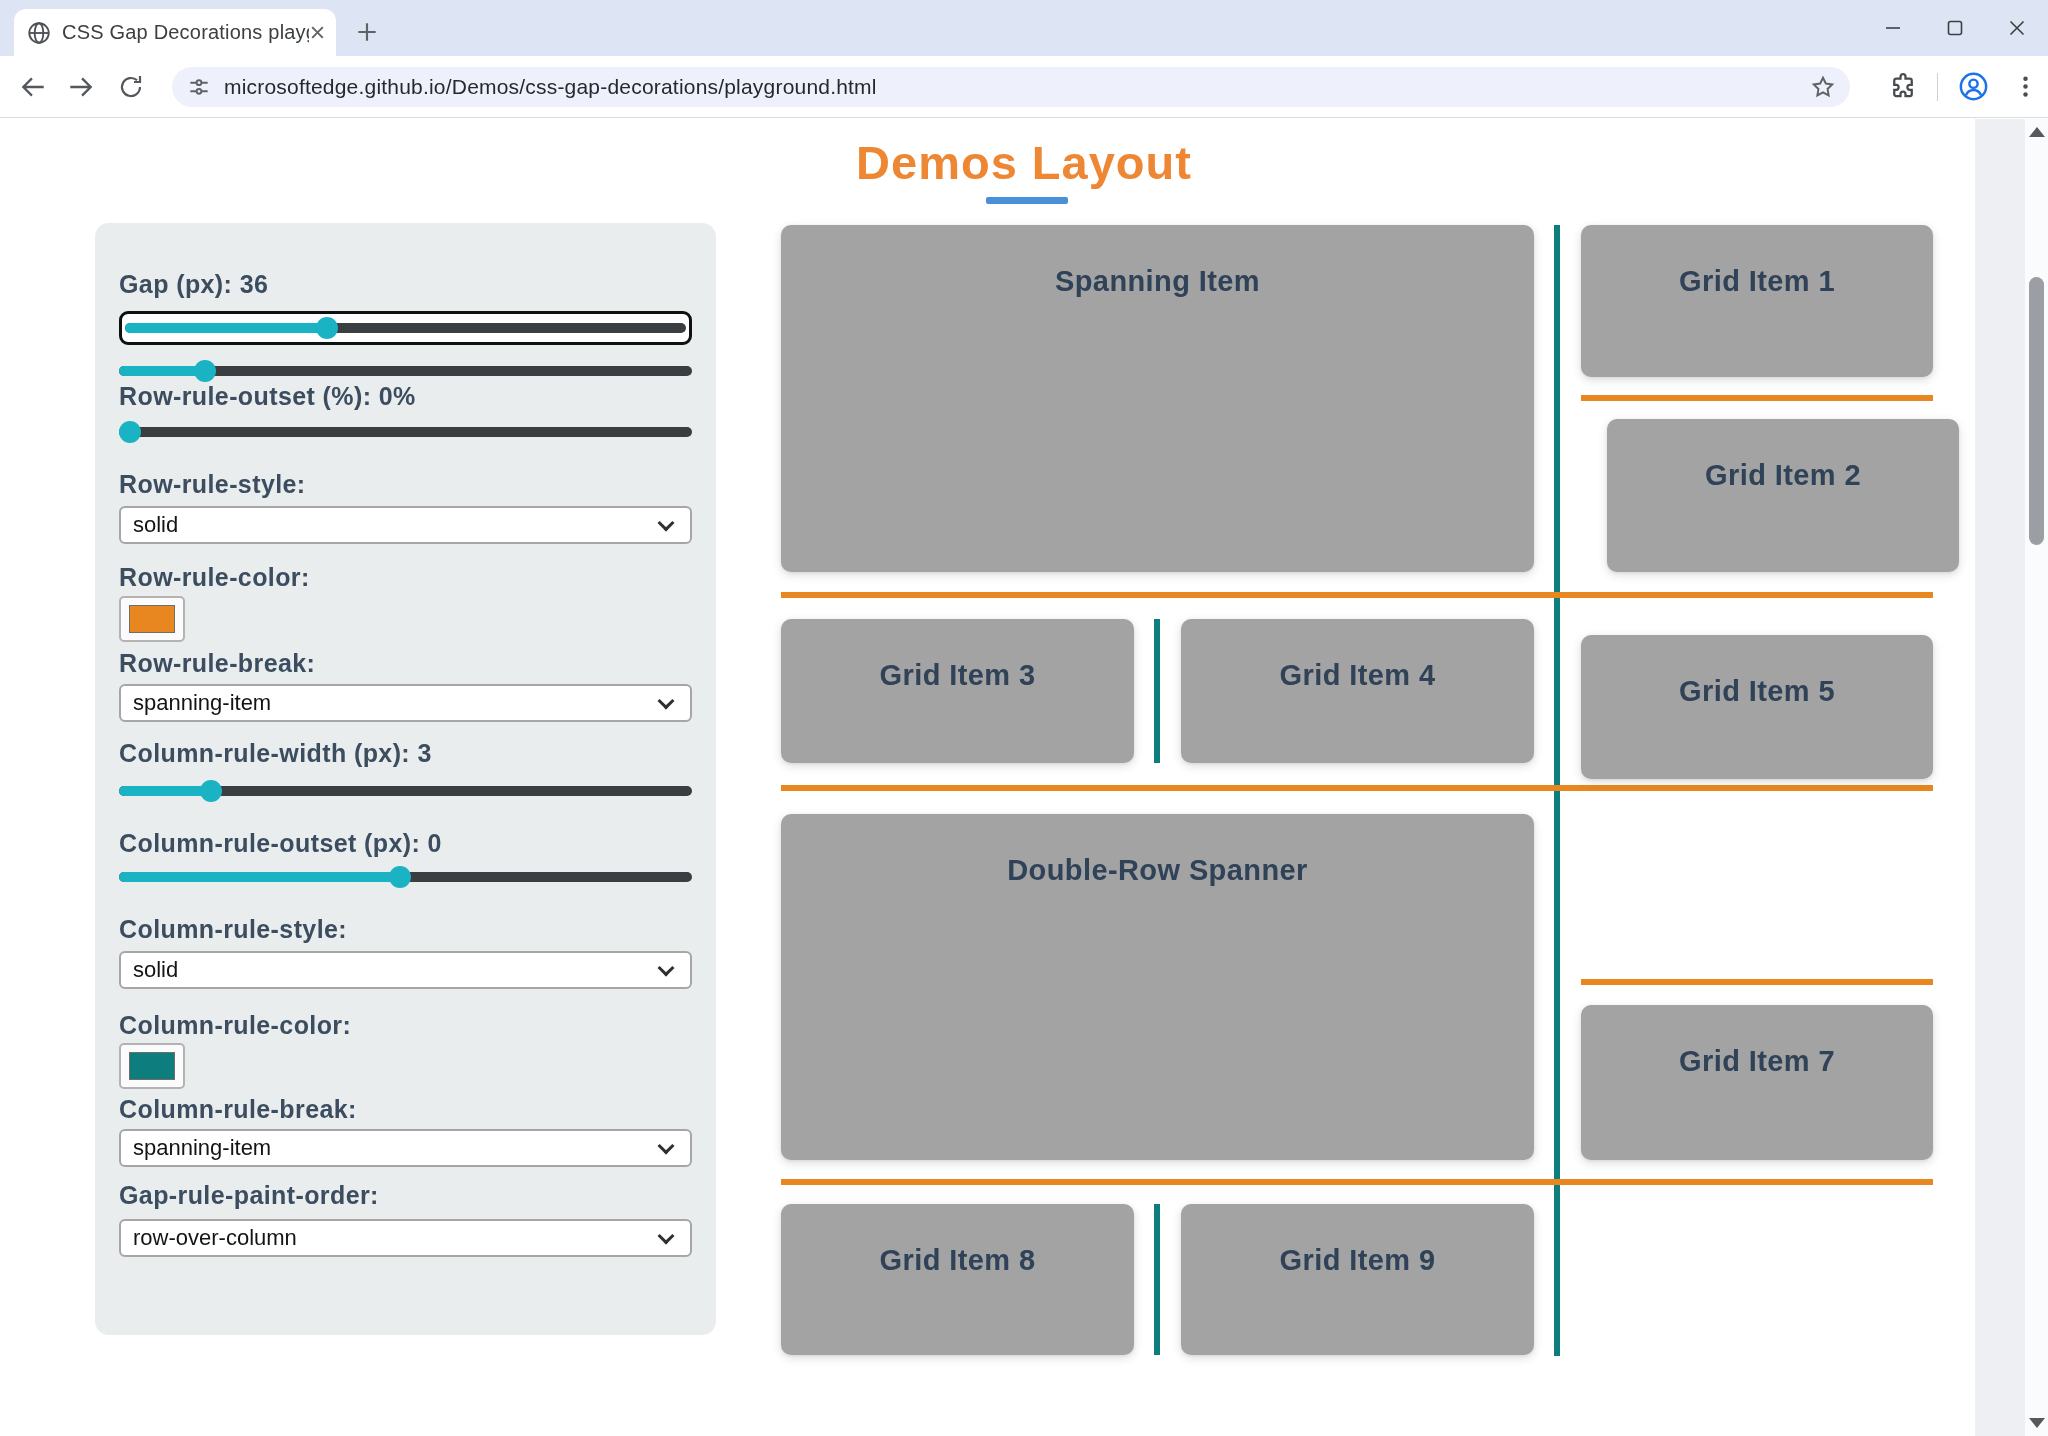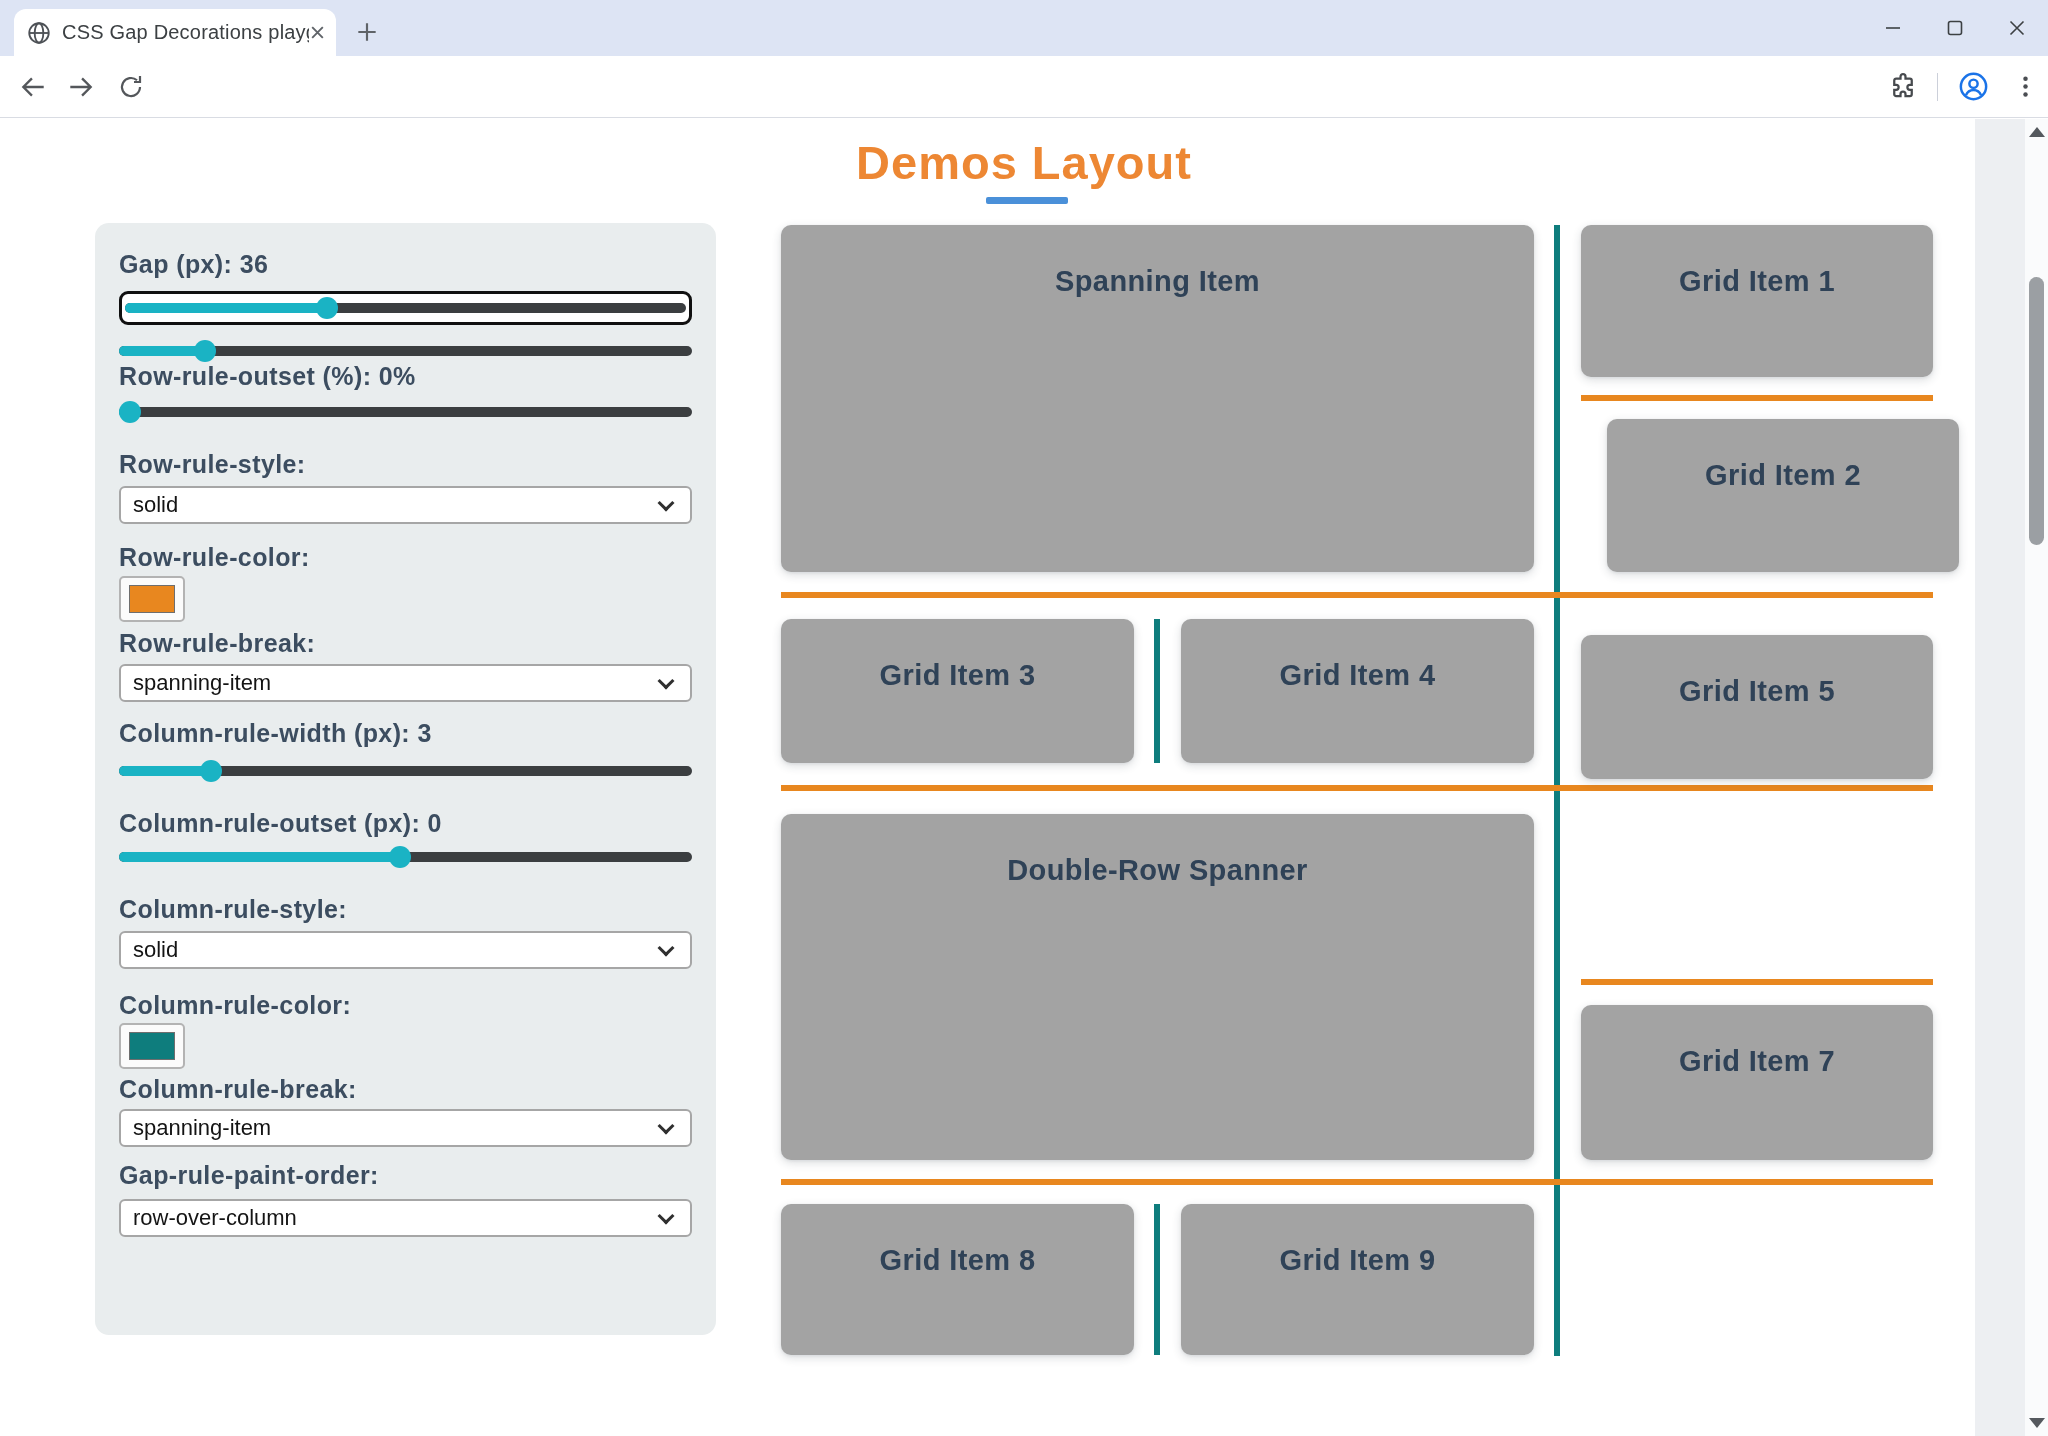--- a/index.html
+++ b/index.html
@@ -25,21 +25,21 @@
   .page{position:absolute;left:0;top:119px;width:2048px;height:1317px;background:#fff;}
   .right-strip{position:absolute;left:1975px;top:0;width:50px;height:1317px;background:#edeff2;}
   .page-title{position:absolute;left:0;top:16px;width:2048px;margin:0;text-align:center;font-size:47px;font-weight:700;letter-spacing:1px;}
   .title-underline{position:absolute;left:986px;top:78px;width:82px;height:7px;border-radius:2px;}
 
   
   .panel{position:absolute;left:95px;top:104px;width:621px;height:1112px;background:#e9edee;border-radius:14px;padding:0 24px;}
   .ctl-label{font-size:25px;font-weight:700;color:#3c4d60;line-height:26px;letter-spacing:.4px;}
   .mt5{margin-top:5px}.mt6{margin-top:6px}.mt7{margin-top:7px}.mt8{margin-top:8px}.mt9{margin-top:9px}
   .mt11{margin-top:11px}.mt13{margin-top:13px}.mt14{margin-top:14px}.mt15{margin-top:15px}.mt18{margin-top:18px}
-  .mt20{margin-top:20px}.mt23{margin-top:23px}.mt24{}.mt27{margin-top:27px}.mt30{margin-top:28px}
+  .mt20{margin-top:20px}.mt23{margin-top:23px}.mt24{}.mt27{margin-top:27px}.mt30{margin-top:48px}
 
   .slider{position:relative;height:24px;width:100%;}
   .slider .track{position:absolute;left:0;right:0;top:7px;height:10px;background:#3b3e40;border-radius:5px;}
   .slider .fill{position:absolute;left:0;top:7px;height:10px;width:var(--p);background:var(--teal);border-radius:5px 0 0 5px;}
   .slider .thumb{position:absolute;top:1px;left:calc(var(--p) - 11px);width:22px;height:22px;border-radius:50%;background:var(--teal);}
   .slider-frame{border:3px solid #101010;border-radius:9px;padding:2px 3px;background:#fff;}
 
   .select{position:relative;height:38px;width:100%;background:#fff;border:2px solid #a6a6a6;border-radius:6px;font-size:22px;color:#141414;line-height:34px;padding-left:12px;}
   .select .chev{position:absolute;right:18px;top:9px;width:12px;height:12px;border-right:3px solid #2f2f2f;border-bottom:3px solid #2f2f2f;transform:rotate(45deg);}
 
@@ -132,20 +132,35 @@
       <svg width="30" height="30" viewBox="0 0 28 28" fill="none" stroke="#54575b" stroke-width="2.2">
           <path d="M4 14h18 M15 6l8 8-8 8"></path>
         </svg>
     </button>
     <button class="icon-btn nav-btn" style="left:114px;">
       <svg width="28" height="28" viewBox="0 0 28 28" fill="none" stroke="#54575b" stroke-width="2.2">
         <path d="M23 14a9 9 0 1 1-3-6.7"></path>
           <path d="M23 3v6h-6" fill="none"></path>
       </svg>
     </button>
+    <div class="omnibox">
+      <span style="position:absolute;left:14px;top:7px;display:flex;">
+        <svg width="26" height="26" viewBox="0 0 24 24" fill="none" stroke="#5f6368" stroke-width="1.8">
+          <path d="M4 8h6 M14 8h6 M4 16h6 M14 16h6"></path>
+            <circle cx="12" cy="8" r="2.2"></circle>
+            <circle cx="12" cy="16" r="2.2"></circle>
+        </svg>
+      </span>
+      <span class="url-text">microsoftedge.github.io/Demos/css-gap-decorations/playground.html</span>
+      <span style="position:absolute;right:14px;top:7px;display:flex;">
+        <svg width="26" height="26" viewBox="0 0 24 24" fill="none" stroke="#5f6368" stroke-width="1.8">
+          <path d="M12 3.5l2.6 5.3 5.9.9-4.3 4.1 1 5.9-5.2-2.8-5.2 2.8 1-5.9-4.3-4.1 5.9-.9z"></path>
+        </svg>
+      </span>
+    </div>
     <span style="position:absolute;left:1888px;top:15px;display:flex;">
       <svg width="30" height="30" viewBox="0 0 24 24" fill="none" stroke="#474a4e" stroke-width="1.8">
         <path d="M10 4.5a2 2 0 0 1 4 0V6h3.5A1.5 1.5 0 0 1 19 7.5V11h-1.5a2 2 0 0 0 0 4H19v3.5a1.5 1.5 0 0 1-1.5 1.5H14v-1.5a2 2 0 0 0-4 0V20H6.5A1.5 1.5 0 0 1 5 18.5V15h1.5a2 2 0 0 0 0-4H5V7.5A1.5 1.5 0 0 1 6.5 6H10z"></path>
       </svg>
     </span>
     <div class="tb-sep"></div>
     <span style="position:absolute;left:1957px;top:14px;display:flex;">
       <svg width="33" height="33" viewBox="0 0 24 24" fill="none" stroke="#1a73e8" stroke-width="1.8">
         <circle cx="12" cy="12" r="9.2"></circle>
           <circle cx="12" cy="10" r="3"></circle>

